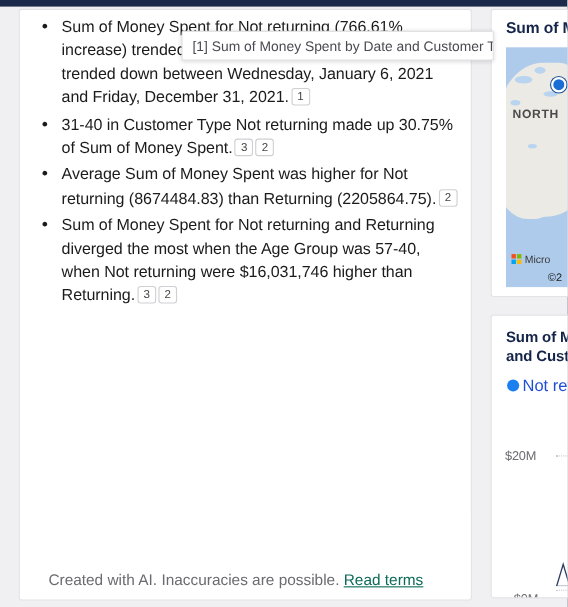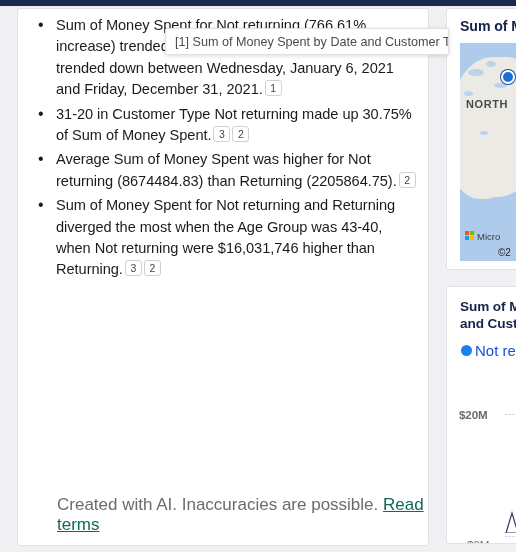--- a/index.html
+++ b/index.html
@@ -82,26 +82,26 @@
     border-radius: 3px;
     color: #444;
     background: #fff;
     vertical-align: 2px;
     margin-left: 2px;
     font-family: "Liberation Sans", sans-serif;
   }
 
   .narrative-footer {
     position: absolute;
-    left: 17px;
+    left: 4px;
     bottom: 0;
     width: 100%;
     box-sizing: border-box;
     padding: 0 0 10px 22px;
-    font-size: 17px;
+    font-size: 14px;
     color: #6b6b70;
   }
   .narrative-footer a {
     color: #0c6b58;
     text-decoration: underline;
   }
 
   
   .viz-tooltip {
     position: absolute;
@@ -313,23 +313,23 @@
 </head>
 <body>
 
 <div class="app-backdrop"></div>
 <div class="content-surface"></div>
 
 <div class="narrative-card">
   <div class="narrative-body">
     <ul class="insight-list" id="insight-list">
         <li><span>Sum of Money Spent for Not returning (766.61% increase) trended up and Returning (84.73% decrease) trended down between Wednesday, January 6, 2021 and Friday, December 31, 2021.</span><span class="refchip">1</span></li>
-        <li><span>31-20 in Customer Type Not returning made up 30.75% of Sum of Money Spent.</span><span class="refchip">3</span><span class="refchip">2</span></li>
+        <li><span>31-40 in Customer Type Not returning made up 30.75% of Sum of Money Spent.</span><span class="refchip">3</span><span class="refchip">2</span></li>
         <li><span>Average Sum of Money Spent was higher for Not returning (8674484.83) than Returning (2205864.75).</span><span class="refchip">2</span></li>
-        <li><span>Sum of Money Spent for Not returning and Returning diverged the most when the Age Group was 43-40, when Not returning were $16,031,746 higher than Returning.</span><span class="refchip">3</span><span class="refchip">2</span></li>
+        <li><span>Sum of Money Spent for Not returning and Returning diverged the most when the Age Group was 57-40, when Not returning were $16,031,746 higher than Returning.</span><span class="refchip">3</span><span class="refchip">2</span></li>
       </ul>
   </div>
   <div class="narrative-footer">
     <span>Created with AI. Inaccuracies are possible.</span>
     <a href="#">Read terms</a>
   </div>
 </div>
 
 <div class="viz-tooltip">
   <span>[1] Sum of Money Spent by Date and Customer Type</span>
@@ -373,17 +373,17 @@
     <div class="bar-glyph">
       <svg width="22" height="22" viewBox="0 0 22 22" aria-hidden="true">
         <path d="M3 22 L9 2 L15 22 Z" fill="none" stroke="#2c3e66" stroke-width="1.2"></path>
       </svg>
     </div>
   <div class="ytick" style="top: 146px;">
         <span class="lbl" style="left: 20px; margin-top: 16px;">$0M</span>
         <span class="grid"></span>
       </div>
       <div class="ytick" style="top: 24.3333px;">
-        <span class="lbl" style="left: 12px; font-weight: bold;">$20M</span>
+        <span class="lbl" style="left: 12px;">$20M</span>
         <span class="grid"></span>
       </div>
     </div>
 </div>
 
 </body></html>

